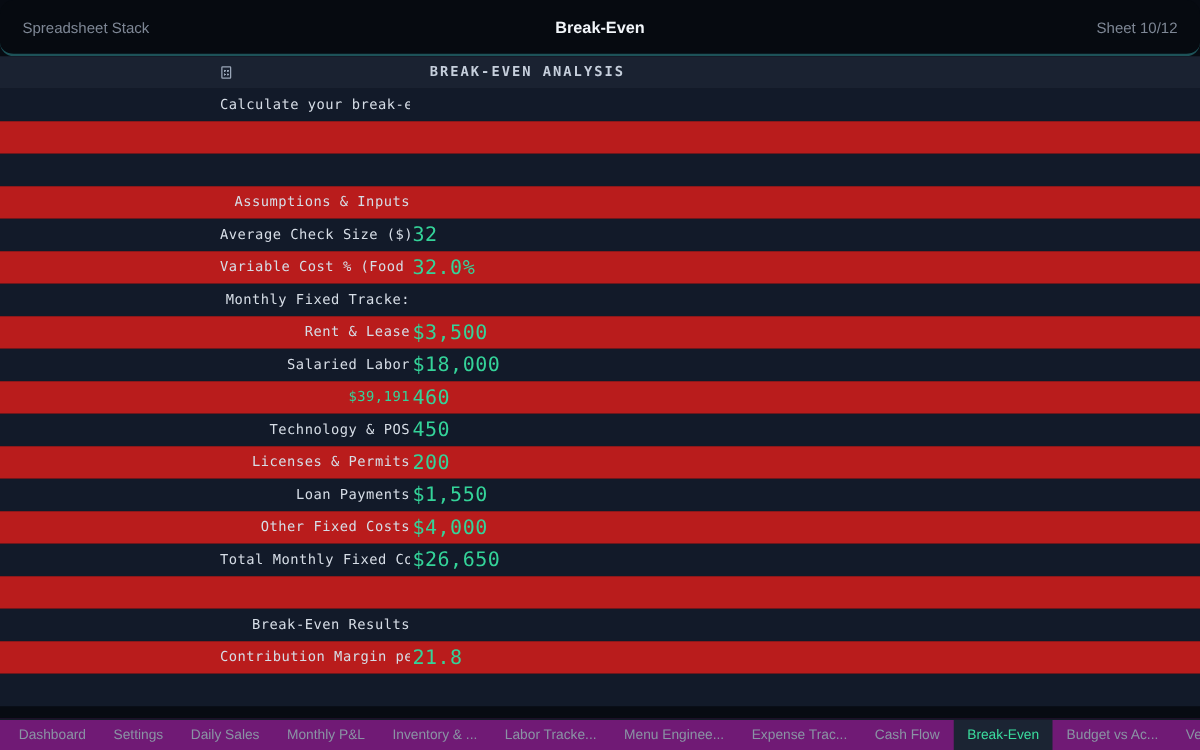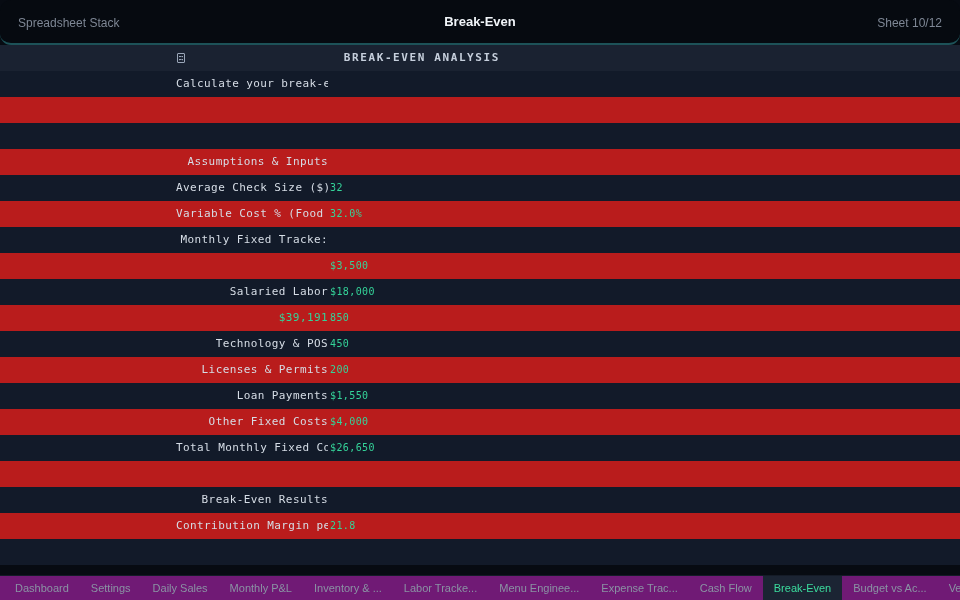--- a/index.html
+++ b/index.html
@@ -34,21 +34,21 @@
     color:#d6dde6; white-space:nowrap; width:152px; overflow:hidden;text-align:right;
   }
   .lbl.ind { left:188px; width:140px; }
   .lbl.grn { color:#34d399; }
   .lbl.ttl {
     left:200px; width:300px;
     color:#c6cfdc; font-weight:bold; letter-spacing:1.6px;
   }
   .val {
     position:absolute; left:330px; top:0; line-height:26px;
-    font-family:"DejaVu Sans Mono", monospace; font-size:10px; letter-spacing:0.4px;
+    font-family:"DejaVu Sans Mono", monospace; font-size:16px; letter-spacing:0.4px;
     color:#34d399; white-space:nowrap;
   }
   .tofu {
     position:absolute; left:177px; top:8px; width:8px; height:10px;
     border:1px solid #9aa6b8; border-radius:1px; box-sizing:border-box;
     background-image:
       radial-gradient(circle at 30% 32%, #9aa6b8 0.7px, transparent 1px),
       radial-gradient(circle at 72% 32%, #9aa6b8 0.7px, transparent 1px),
       radial-gradient(circle at 30% 70%, #9aa6b8 0.7px, transparent 1px),
       radial-gradient(circle at 72% 70%, #9aa6b8 0.7px, transparent 1px);
@@ -99,29 +99,30 @@
       <div class="val">32</div>
     </div>
     <div class="row r-dark">
       <div class="lbl">Variable Cost % (Food +</div>
       <div class="val">32.0%</div>
     </div>
     <div class="row r-light">
       <div class="lbl">Monthly Fixed Tracke:</div>
     </div>
     <div class="row r-dark">
+      <div class="lbl ind">Rent &amp; Lease</div>
       <div class="val">$3,500</div>
     </div>
     <div class="row r-light">
       <div class="lbl ind">Salaried Labor</div>
       <div class="val">$18,000</div>
     </div>
     <div class="row r-dark">
       <div class="lbl grn">$39,191</div>
-      <div class="val">850</div>
+      <div class="val">460</div>
     </div>
     <div class="row r-light">
       <div class="lbl ind">Technology &amp; POS</div>
       <div class="val">450</div>
     </div>
     <div class="row r-dark">
       <div class="lbl ind">Licenses &amp; Permits</div>
       <div class="val">200</div>
     </div>
     <div class="row r-light">

